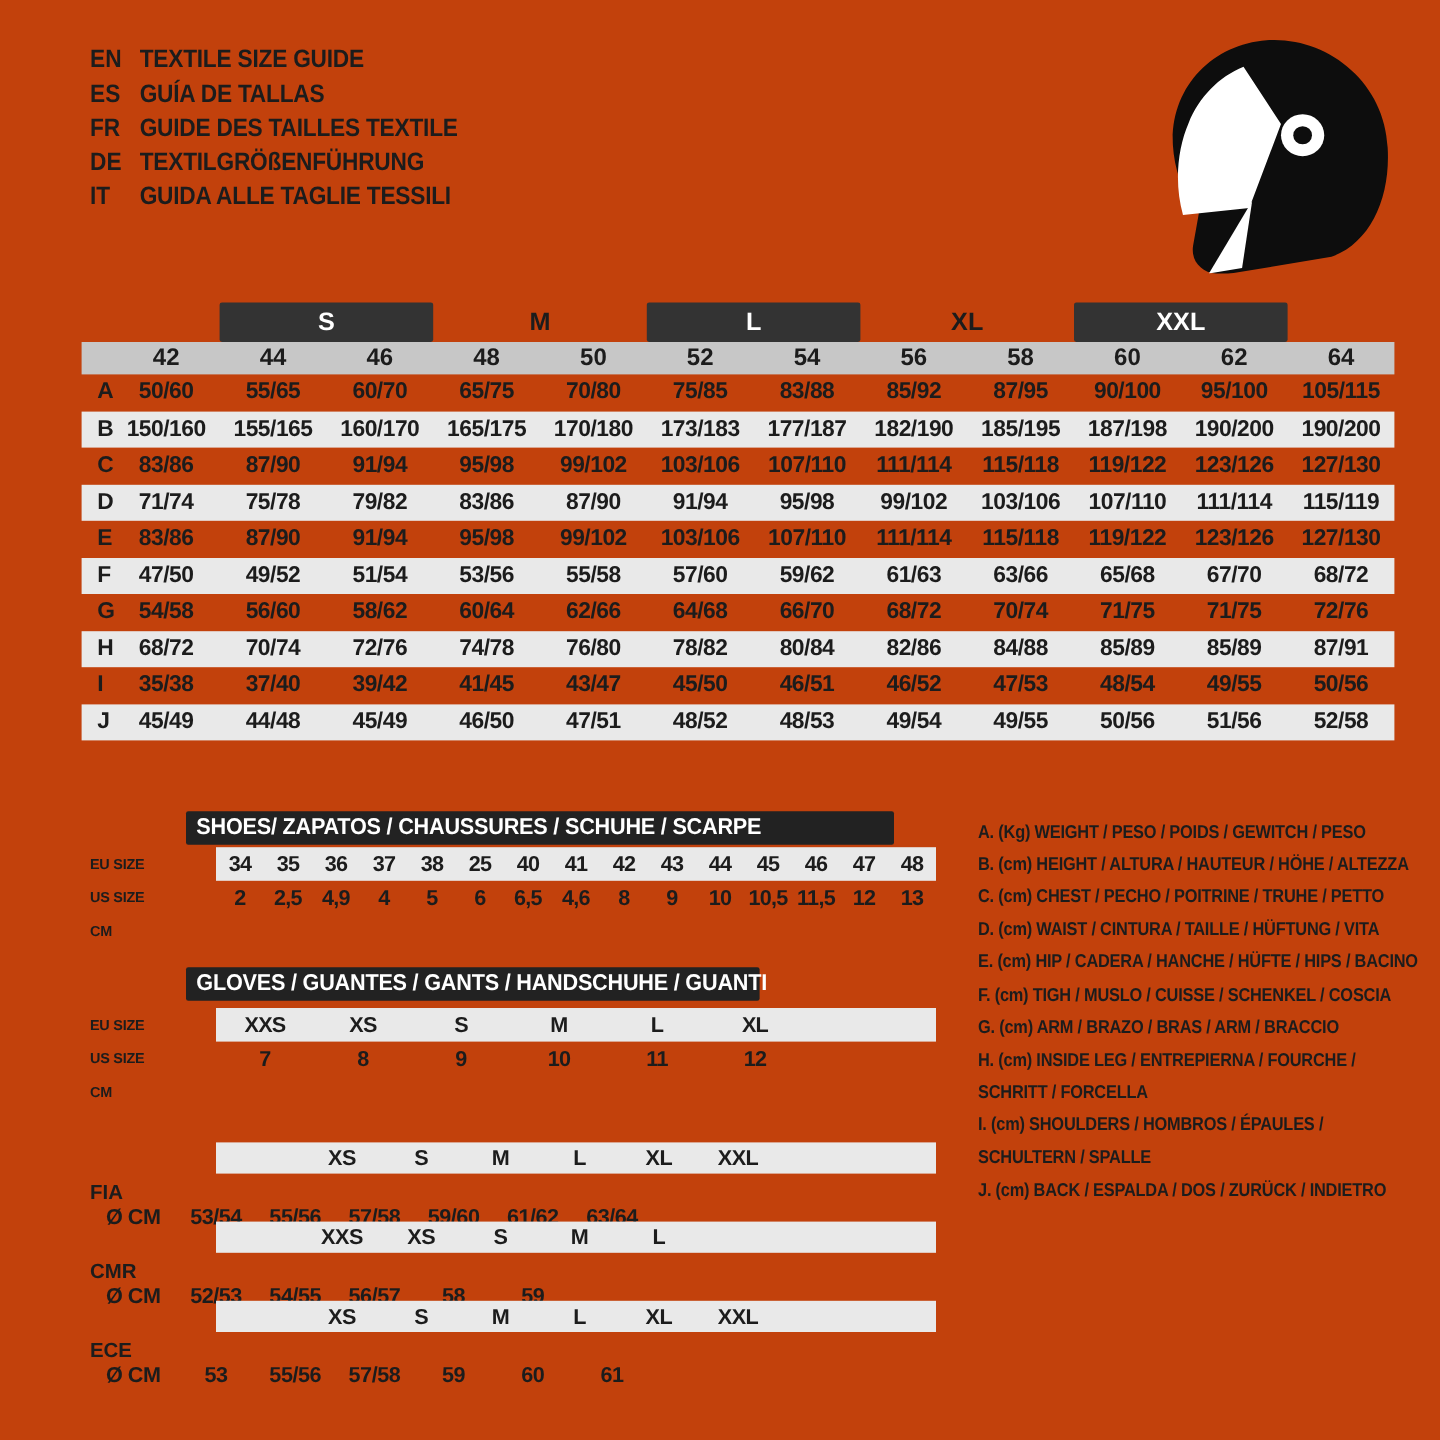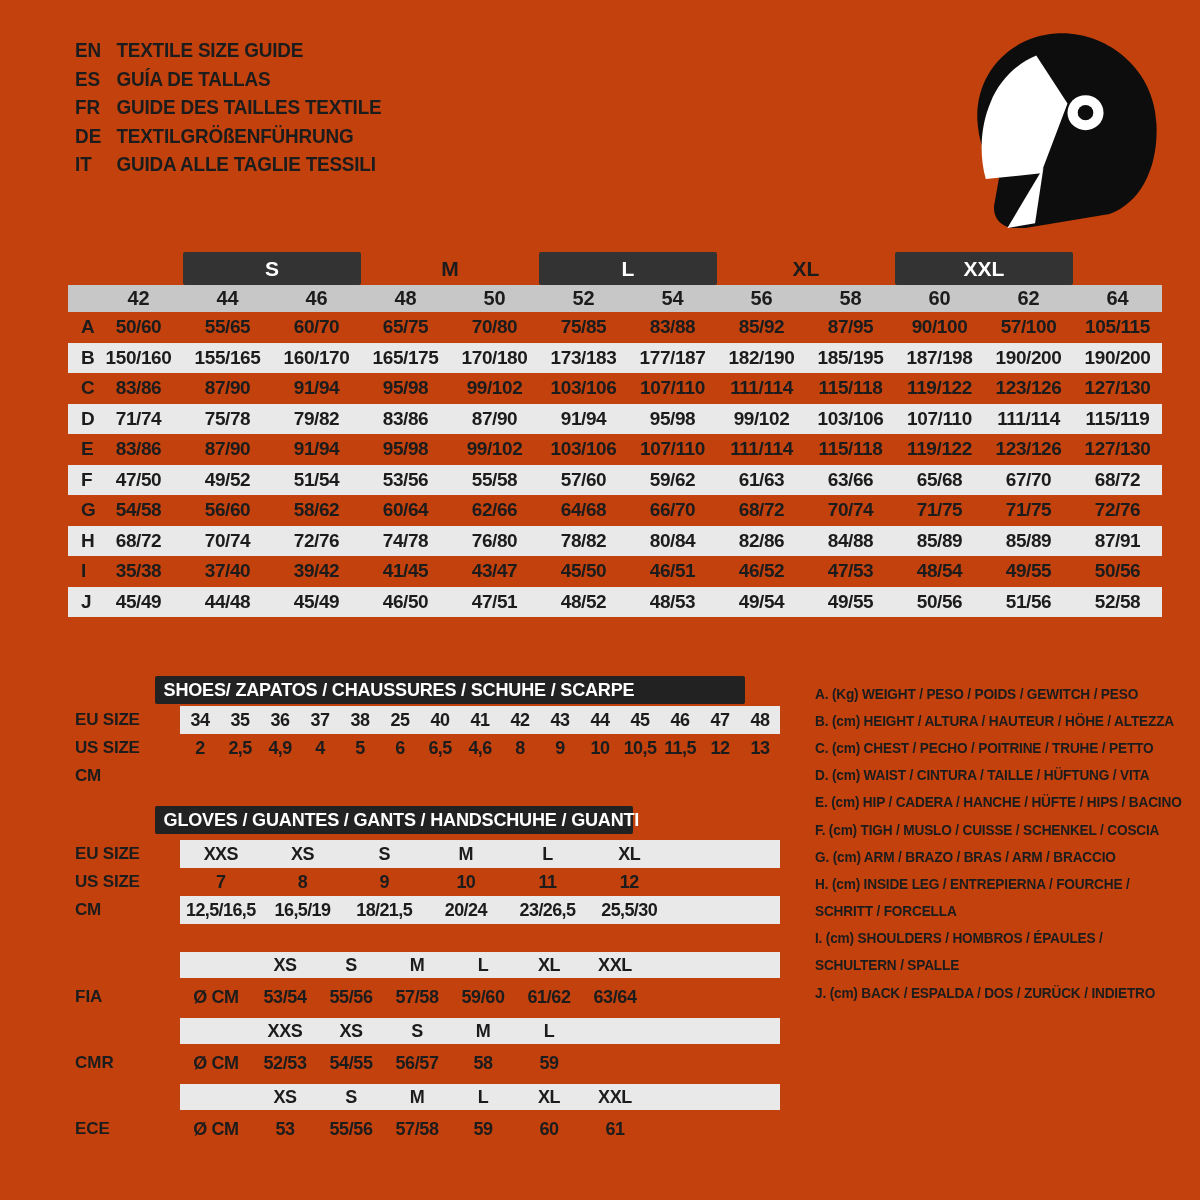--- a/index.html
+++ b/index.html
@@ -43,35 +43,35 @@
   .sect-bar{margin-left:80px;height:28px;background:#222;color:#fff;display:flex;
             align-items:center;border-radius:2px;}
   .shoes  .sect-bar{width:590px;}
   .gloves .sect-bar{width:478px;}
   .helmetsec .sect-bar{width:398px;}
   .sect-bar span{font-weight:bold;font-size:19px;padding-left:9px;white-space:nowrap;
                  letter-spacing:-.2px;transform:scaleX(.95);transform-origin:0 50%;}
   .srows{margin-top:2px;}
   .gloves .srows{margin-top:6px;}
   .srow{display:flex;height:28px;}
-  .slabel{width:105px;display:flex;align-items:center;font-weight:bold;font-size:17px;
+  .slabel{width:105px;display:flex;align-items:center;font-weight:bold;font-size:12px;
           letter-spacing:-.2px;}
   .sstripe{flex:1;display:flex;}
   .srows > .srow:nth-child(odd) .sstripe{background:#e9e9e9;}
   .scells{width:100%;display:grid;grid-template-columns:repeat(15,1fr);}
   .gcells{width:490px;display:grid;grid-template-columns:repeat(6,1fr);}
   .scell{display:flex;align-items:center;justify-content:center;font-weight:bold;font-size:18px;
          letter-spacing:-.6px;}
 
   
   .hblocks{margin-top:6px;}
   .hsizes{height:26px;margin-bottom:6px;display:flex;}
   .hstripe{margin-left:105px;width:600px;background:#e9e9e9;}
   .hcells{display:grid;grid-template-columns:72px repeat(6,66px);height:26px;}
-  .hvals{display:flex;height:26px;margin-bottom:8px;}
+  .hvals{display:flex;height:26px;margin-bottom:8px;flex-direction:column;}
   .hlabel{width:105px;display:flex;align-items:center;font-weight:bold;font-size:17px;}
   .hcell{display:flex;align-items:center;justify-content:center;font-weight:bold;font-size:18px;
          letter-spacing:-.4px;}
 
   
   .legend{position:absolute;left:815px;top:680px;width:385px;}
   .legend-line{height:27.2px;display:flex;align-items:center;font-weight:bold;font-size:15.5px;
                white-space:nowrap;letter-spacing:-.2px;transform:scaleX(.88);transform-origin:0 50%;}
 </style>
 </head>
@@ -146,21 +146,21 @@
         <div class="tcell">50/60</div>
             <div class="tcell">55/65</div>
             <div class="tcell">60/70</div>
             <div class="tcell">65/75</div>
             <div class="tcell">70/80</div>
             <div class="tcell">75/85</div>
             <div class="tcell">83/88</div>
             <div class="tcell">85/92</div>
             <div class="tcell">87/95</div>
             <div class="tcell">90/100</div>
-            <div class="tcell">57/100</div>
+            <div class="tcell">95/100</div>
             <div class="tcell">105/115</div>
           </div>
       </div>
         <div class="trow">
         <div class="trowlabel">B</div>
         <div class="trowcells">
 
         <div class="tcell">150/160</div>
             <div class="tcell">155/165</div>
             <div class="tcell">160/170</div>
@@ -409,31 +409,20 @@
               <div class="scell">8</div>
               <div class="scell">9</div>
               <div class="scell">10</div>
               <div class="scell">11</div>
               <div class="scell">12</div>
             </div>
         </div>
       </div>
         <div class="srow">
         <div class="slabel">CM</div>
-        <div class="sstripe">
-          <div class="gcells">
-
-          <div class="scell">12,5/16,5</div>
-              <div class="scell">16,5/19</div>
-              <div class="scell">18/21,5</div>
-              <div class="scell">20/24</div>
-              <div class="scell">23/26,5</div>
-              <div class="scell">25,5/30</div>
-            </div>
-        </div>
       </div>
       </div>
   </div>
 
   <div class="sect helmetsec">
     <div class="hblocks">
 
     <div class="hblock">
         <div class="hsizes">
           <div class="hstripe">

